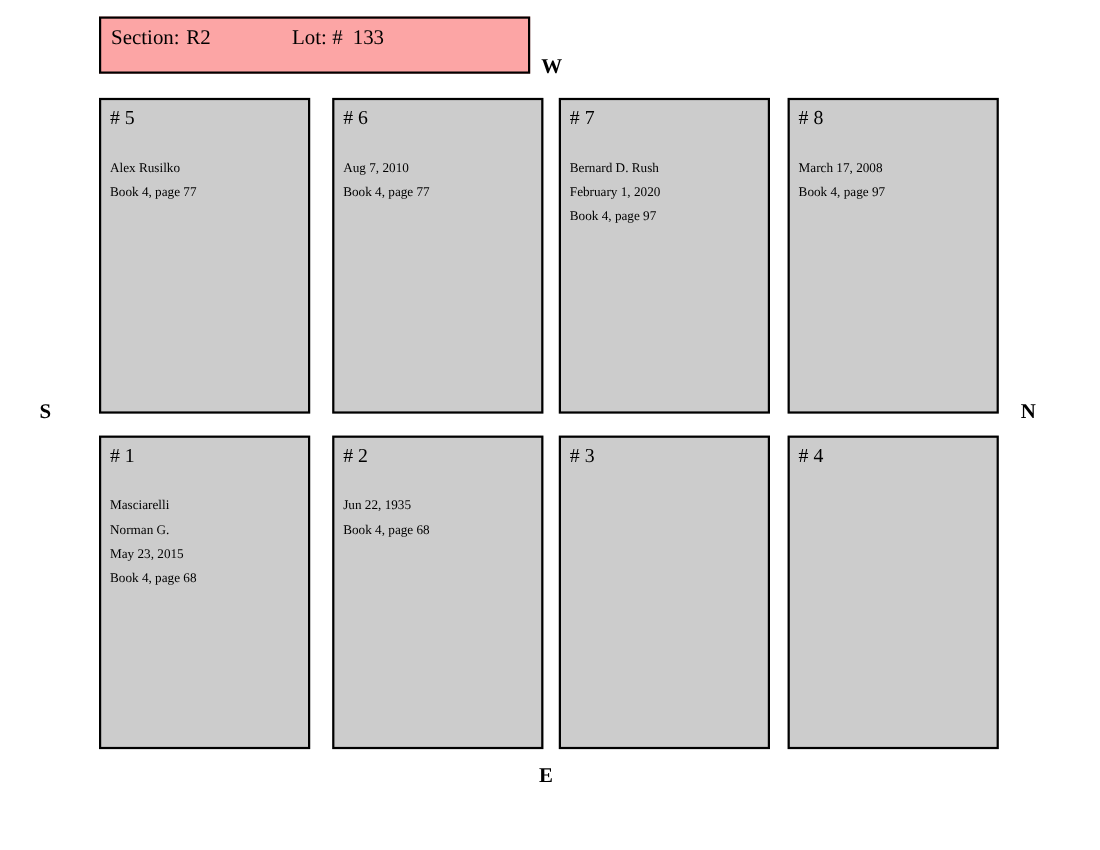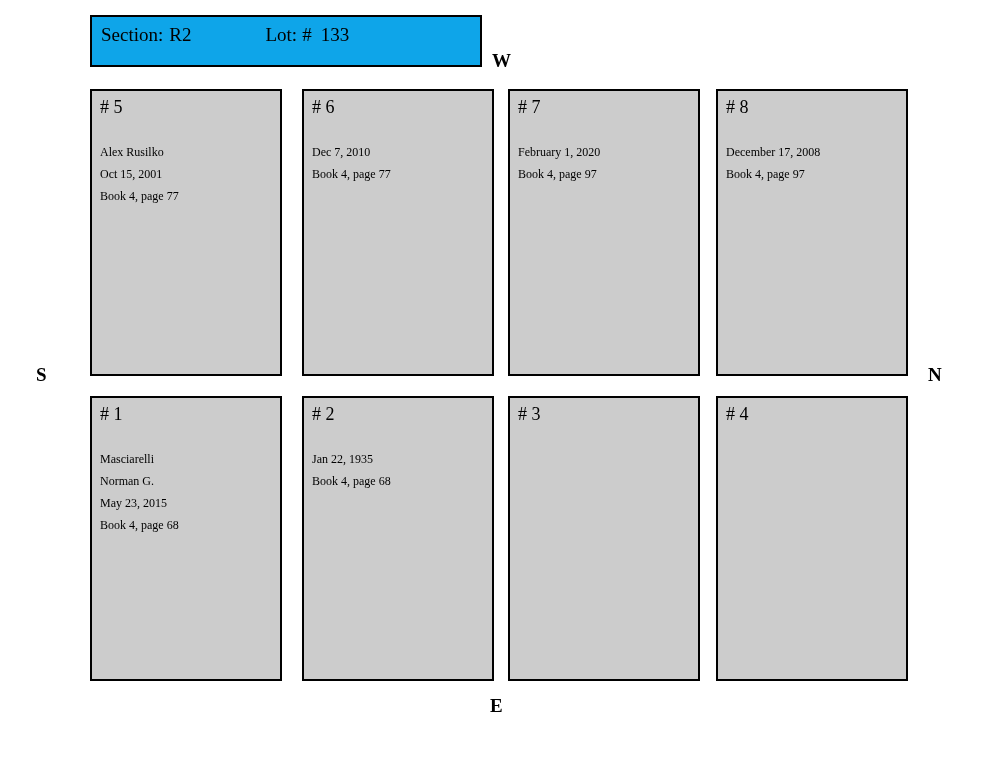--- a/index.html
+++ b/index.html
@@ -17,21 +17,21 @@
   }
 
   
   #header-box {
     position: absolute;
     left: 90px;
     top: 15px;
     width: 392px;
     height: 52px;
     border: 2px solid #000000;
-    background: #0ea5e9;
+    background: #fca5a5;
     box-sizing: border-box;
   }
   #header-box .hdr-line {
     position: absolute;
     left: 9px;
     top: 6px;
     white-space: nowrap;
     font-size: 19px;
     line-height: 24px;
   }
@@ -104,67 +104,67 @@
 <div class="compass" id="compass-w">W</div>
 <div class="compass" id="compass-n">N</div>
 <div class="compass" id="compass-s">S</div>
 <div class="compass" id="compass-e">E</div>
 
 <div class="plot col-1 row-top">
   <div class="plot-number"># 5</div>
   <div class="plot-details">
     <span class="dline">Alex Rusilko</span>
 
-    <span class="dline">Oct 15, 2001</span>
     <span class="dline">Book 4, page 77</span>
   </div>
 </div>
 
 <div class="plot col-2 row-top">
   <div class="plot-number"># 6</div>
   <div class="plot-details">
 
-    <span class="dline">Dec 7, 2010</span>
+    <span class="dline">Aug 7, 2010</span>
     <span class="dline">Book 4, page 77</span>
   </div>
 </div>
 
 <div class="plot col-3 row-top">
   <div class="plot-number"># 7</div>
   <div class="plot-details">
+    <span class="dline">Bernard D. Rush</span>
 
     <span class="dline">February 1, 2020</span>
     <span class="dline">Book 4, page 97</span>
   </div>
 </div>
 
 <div class="plot col-4 row-top">
   <div class="plot-number"># 8</div>
   <div class="plot-details">
 
-    <span class="dline">December 17, 2008</span>
+    <span class="dline">March 17, 2008</span>
     <span class="dline">Book 4, page 97</span>
   </div>
 </div>
 
 <div class="plot col-1 row-bottom">
   <div class="plot-number"># 1</div>
   <div class="plot-details">
     <span class="dline">Masciarelli</span>
     <span class="dline">Norman G.</span>
     <span class="dline">May 23, 2015</span>
     <span class="dline">Book 4, page 68</span>
   </div>
 </div>
 
 <div class="plot col-2 row-bottom">
   <div class="plot-number"># 2</div>
   <div class="plot-details">
 
-    <span class="dline">Jan 22, 1935</span>
+    <span class="dline">Jun 22, 1935</span>
     <span class="dline">Book 4, page 68</span>
   </div>
 </div>
 
 <div class="plot col-3 row-bottom">
   <div class="plot-number"># 3</div>
   <div class="plot-details">
     
     
     

